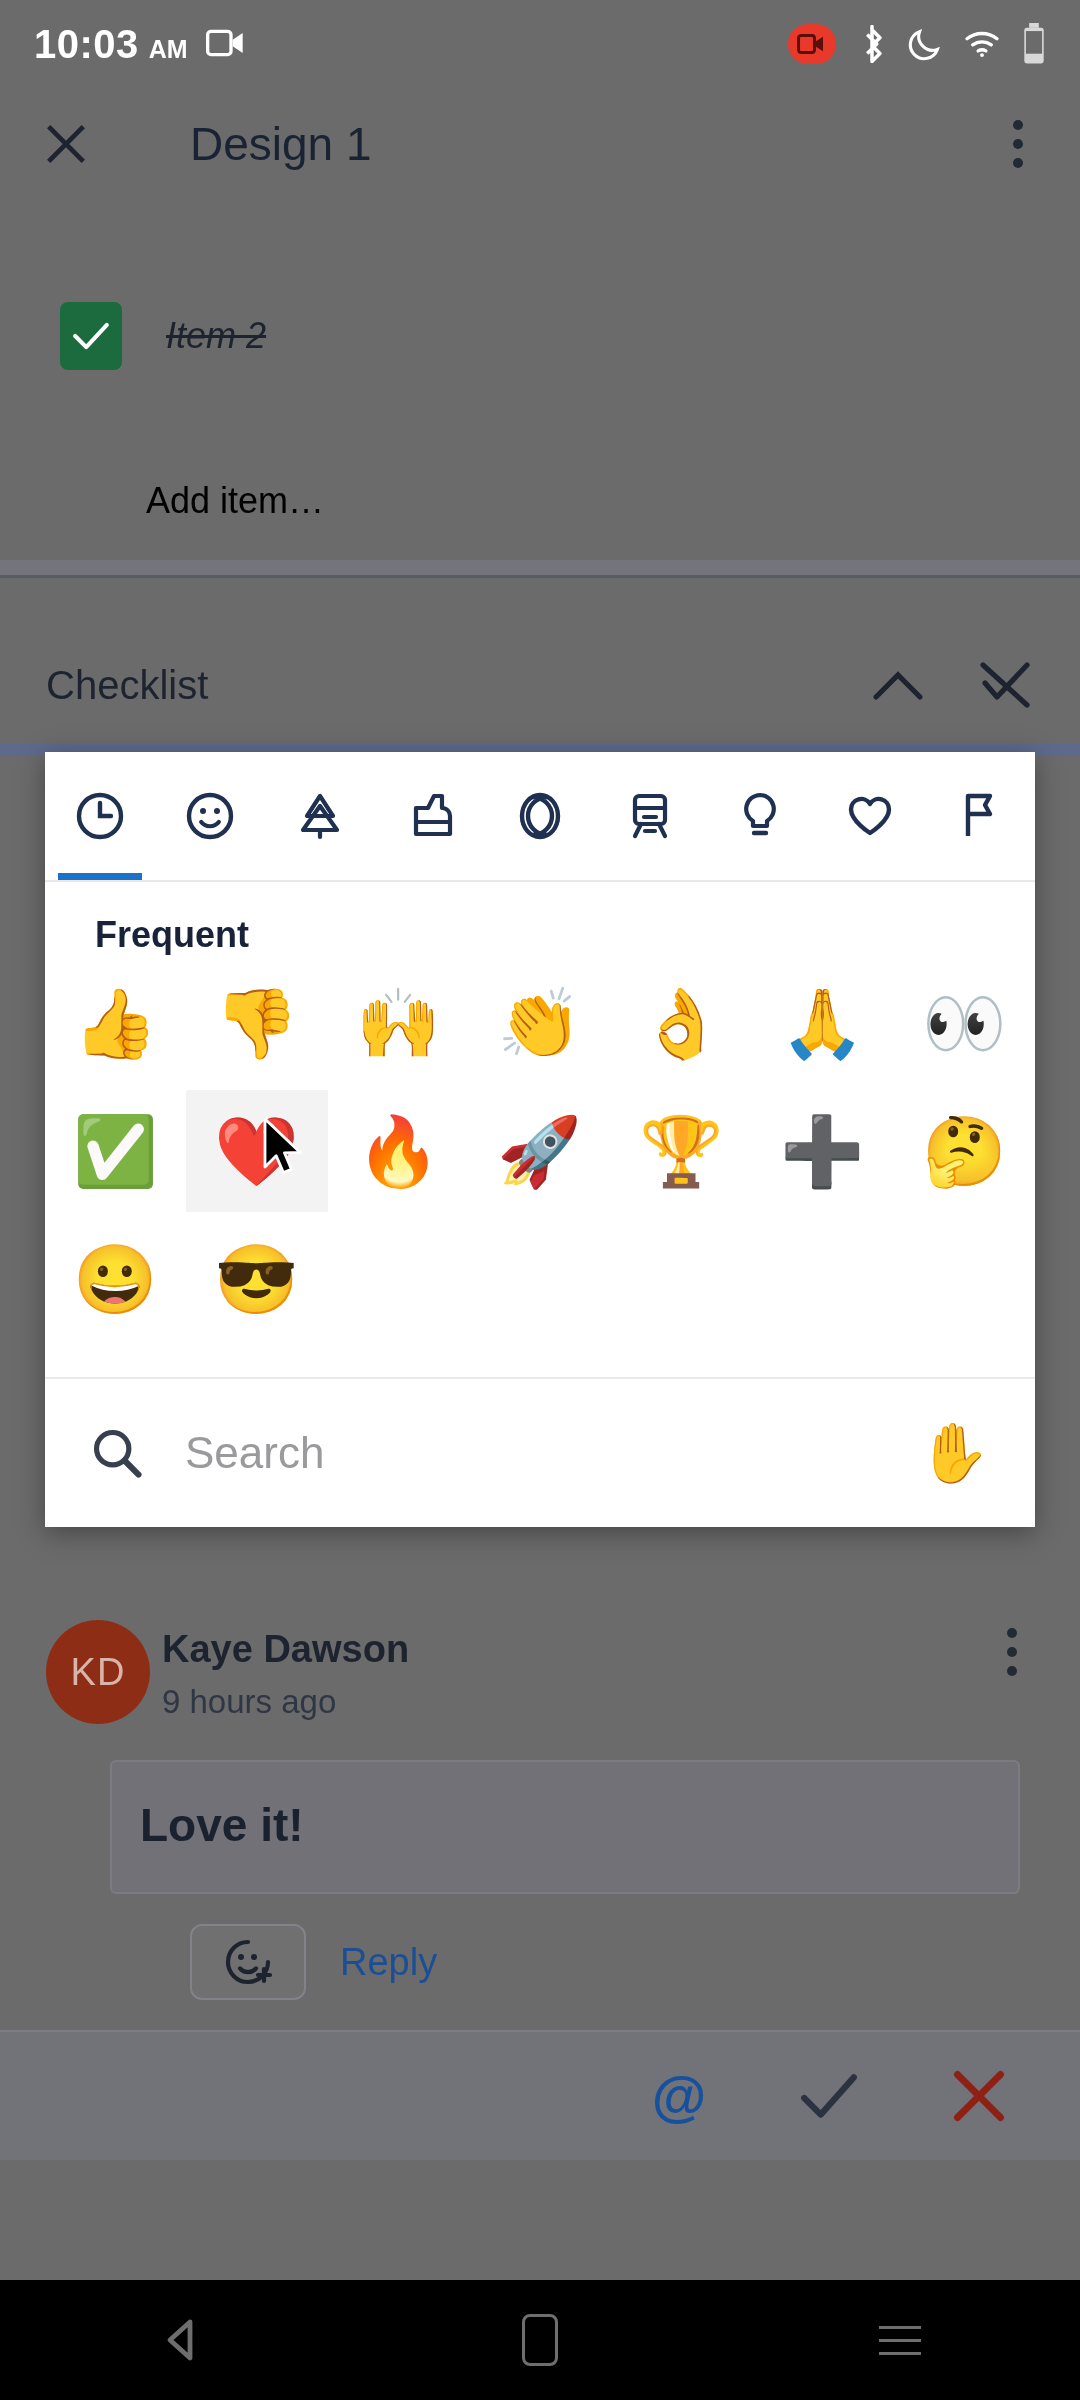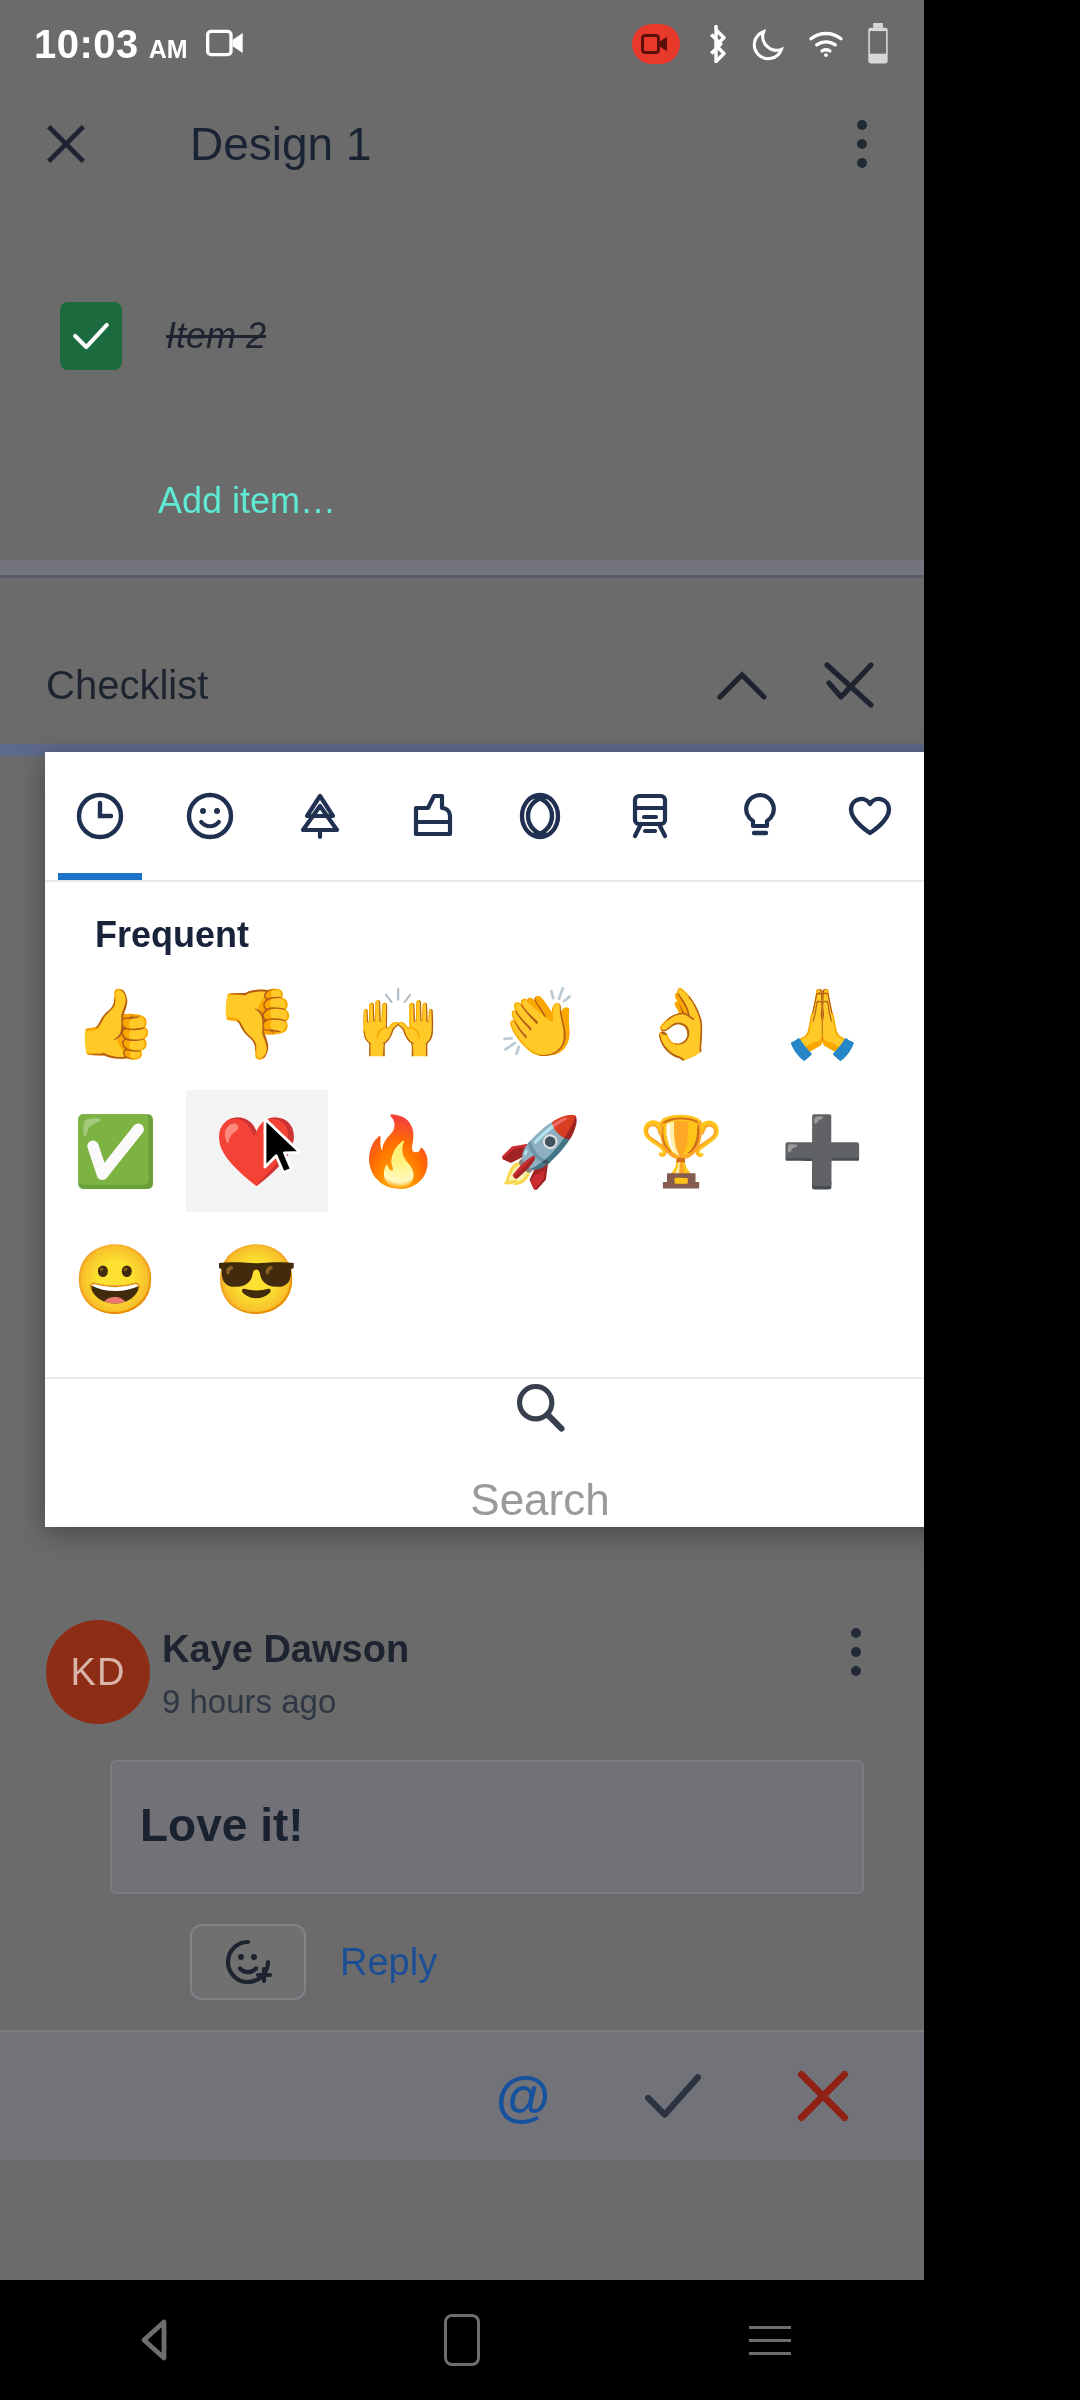--- a/index.html
+++ b/index.html
@@ -4,21 +4,21 @@
 <style>
   * { box-sizing: border-box; margin: 0; padding: 0; }
   html, body {
     width: 1080px; height: 2400px;
     background: #000;
     font-family: "Liberation Sans", sans-serif;
     overflow: hidden;
   }
   #screen {
     position: relative;
-    width: 924px; height: 2400px;
+    width: 1080px; height: 2400px;
     background: #6b6b6b;
     overflow: hidden;
   }
 
   
   #app-layer {
     position: absolute; inset: 0 0 120px 0;
     background: #6b6b6b;
   }
 
@@ -60,22 +60,22 @@
   .cbox {
     width: 62px; height: 68px; border-radius: 8px; background: #1b6b3f;
     display: flex; align-items: center; justify-content: center;
   }
   .check-label {
     margin-left: 44px; font-size: 36px; color: #1d2430;
     font-style: italic; text-decoration: line-through;
   }
 
   .add-item {
-    position: absolute; top: 480px; left: 158px;
-    font-size: 36px; color: #5eead4;
+    position: absolute; top: 480px; left: 146px;
+    font-size: 36px; color: #000000;
   }
 
   .divider-band {
     position: absolute; left: 0; right: 0; top: 560px; height: 18px;
     background: #74747c;
     border-bottom: 3px solid #585c66;
   }
 
   .section-row {
     position: absolute; top: 640px; left: 0; right: 0; height: 90px;
@@ -178,21 +178,20 @@
   .emoji-cell {
     height: 122px; display: flex; align-items: center; justify-content: center;
     font-size: 68px; line-height: 1;
     position: relative;
   }
   .emoji-cell.hovered { background: #f3f3f4; }
   .search-row {
     height: 150px; border-top: 2px solid #e8eaee;
     display: flex; align-items: center; padding: 0 44px;
     gap: 40px;
-    flex-direction: column;
   }
   .search-placeholder {
     flex: 1; font-size: 44px; color: #9a9a9d;
   }
   .tone-hand { font-size: 58px; line-height: 1; }
 </style>
 </head>
 <body>
 
 <div id="screen">

